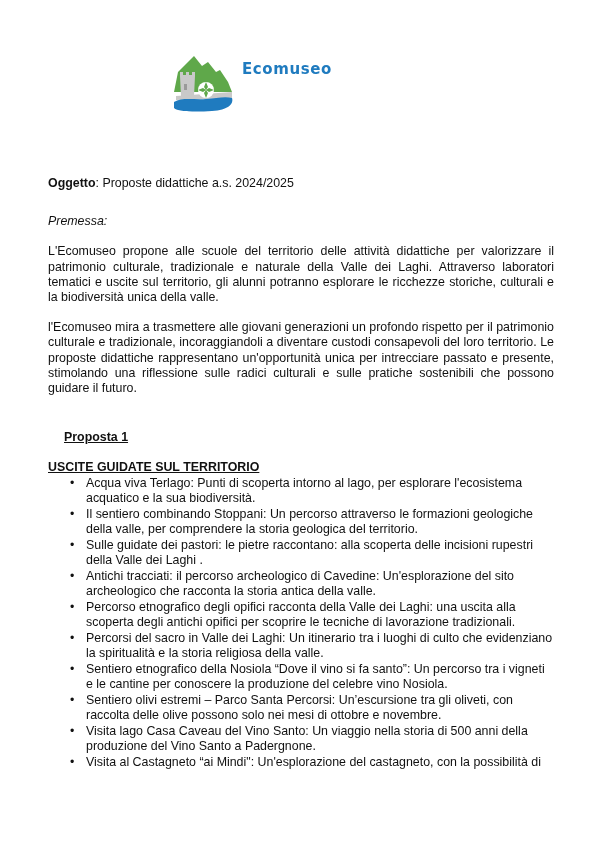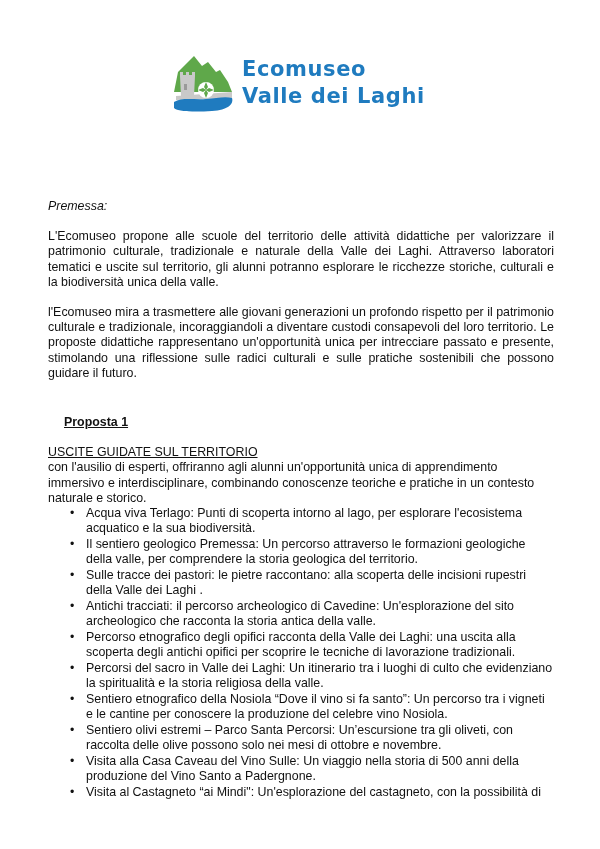--- a/index.html
+++ b/index.html
@@ -2,29 +2,29 @@
 <html><head>
 <meta charset="utf-8">
 <style>
   html, body { margin: 0; padding: 0; background: #ffffff; }
   body { width: 600px; height: 849px; position: relative; overflow: hidden;
          font-family: "Liberation Sans", sans-serif; color: #111; }
   .logo { position: absolute; left: 172px; top: 52px; width: 260px; height: 62px; }
   .logo svg { position: absolute; left: 0; top: 0; }
   .logo-text { position: absolute; left: 70px; top: 4px; color: #1f7bbf;
                font-family: "DejaVu Sans", sans-serif; font-weight: bold;
-               font-size: 21px; line-height: 27px; letter-spacing: 0.6px; }
+               font-size: 15px; line-height: 27px; letter-spacing: 0.6px; }
   .doc { position: absolute; left: 48px; top: 176px; width: 506px;
          font-size: 12.4px; line-height: 15.2px; }
   .subject { margin: 0; }
   .subject b { font-weight: bold; }
   .premessa { margin: 23px 0 12px 0; font-style: italic; }
   .para { margin: 15px 0 0 0; text-align: justify; }
   .section-heading { margin: 34px 0 0 16px; font-weight: bold; text-decoration: underline; }
-  .section-title { margin: 15px 0 0 0; font-weight: normal; text-decoration: underline; }
+  .section-title { margin: 15px 0 0 0; font-weight: bold; text-decoration: underline; }
   .plain { margin: 0; }
   ul.excursions { list-style: none; margin: 0; padding: 0 0 0 26px; }
   ul.excursions li { position: relative; padding-left: 12px; margin: 0 0 0.6px 0; }
   ul.excursions li .bullet { position: absolute; left: -4px; top: 0; }
   ul.excursions li b { font-weight: normal; text-align: center; }
 </style>
 </head>
 <body>
 
 <div class="logo">
@@ -37,40 +37,39 @@
 
     <path d="M4 44 L60 40 L60 46 L4 48 Z" fill="#c9c9c9"></path>
 
     <circle cx="34" cy="38" r="8" fill="#ffffff"></circle>
     <path d="M34 30 L36 35 L34 38 L32 35 Z M42 38 L37 40 L34 38 L37 36 Z M34 46 L32 41 L34 38 L36 41 Z M26 38 L31 36 L34 38 L31 40 Z" fill="#5fa84a"></path>
 
     <path d="M2 50 C10 45, 22 48, 34 47 C44 46, 54 44, 60 46 C62 52, 56 58, 40 59 C24 60, 6 60, 2 56 Z" fill="#1f7bbf"></path>
   </svg>
   <div class="logo-text">
     <div>Ecomuseo</div>
-    <div>Valle dei Laghi</div>
   </div>
 </div>
 
 <div class="doc">
+  <p class="subject"><b>Oggetto</b><span>: Proposte didattiche a.s. 2024/2025</span></p>
 
   <p class="premessa">Premessa:</p>
 
   <p class="para">L'Ecomuseo propone alle scuole del territorio delle attività didattiche per valorizzare il patrimonio culturale, tradizionale e naturale della Valle dei Laghi. Attraverso laboratori tematici e uscite sul territorio, gli alunni potranno esplorare le ricchezze storiche, culturali e la biodiversità unica della valle.</p>
   <p class="para">l'Ecomuseo mira a trasmettere alle giovani generazioni  un profondo rispetto per il patrimonio culturale e tradizionale, incoraggiandoli a diventare custodi consapevoli del loro territorio. Le proposte didattiche rappresentano un'opportunità unica per intrecciare passato e presente, stimolando una riflessione sulle radici culturali e sulle pratiche sostenibili che possono guidare il futuro.</p>
 
   <p class="section-heading">Proposta 1</p>
   <p class="section-title">USCITE  GUIDATE SUL TERRITORIO</p>
-  <p class="plain">con l'ausilio di esperti, offriranno agli alunni  un'opportunità unica di apprendimento immersivo e interdisciplinare, combinando conoscenze teoriche e pratiche in un contesto naturale e storico.</p>
 
   <ul class="excursions">
     <li><span class="bullet">•</span><b>Acqua viva Terlago</b><span>: Punti di scoperta intorno al lago, per esplorare l'ecosistema acquatico e la sua biodiversità.</span></li>
-    <li><span class="bullet">•</span><b>Il sentiero geologico Premessa</b><span>: Un percorso attraverso le formazioni geologiche della valle, per comprendere la storia geologica del territorio.</span></li>
-    <li><span class="bullet">•</span><b>Sulle tracce dei pastori: le pietre raccontano</b><span>: alla scoperta delle incisioni rupestri della Valle dei Laghi .</span></li>
+    <li><span class="bullet">•</span><b>Il sentiero combinando Stoppani</b><span>: Un percorso attraverso le formazioni geologiche della valle, per comprendere la storia geologica del territorio.</span></li>
+    <li><span class="bullet">•</span><b>Sulle guidate dei pastori: le pietre raccontano</b><span>: alla scoperta delle incisioni rupestri della Valle dei Laghi .</span></li>
     <li><span class="bullet">•</span><b>Antichi tracciati: il percorso archeologico di Cavedine</b><span>: Un'esplorazione del sito archeologico che racconta la storia antica della valle.</span></li>
     <li><span class="bullet">•</span><b>Percorso etnografico degli opifici racconta della Valle dei Laghi</b><span>: una uscita alla scoperta degli antichi opifici per scoprire le tecniche di lavorazione tradizionali.</span></li>
     <li><span class="bullet">•</span><b>Percorsi del sacro in Valle dei Laghi</b><span>: Un itinerario tra i luoghi di culto che evidenziano la spiritualità e la storia religiosa della valle.</span></li>
     <li><span class="bullet">•</span><b>Sentiero etnografico della Nosiola “Dove il vino si fa santo”:</b><span> Un percorso tra i vigneti e le cantine per conoscere la produzione del celebre vino Nosiola.</span></li>
     <li><span class="bullet">•</span><b>Sentiero olivi estremi – Parco Santa Percorsi</b><span>: Un’escursione tra gli oliveti, con raccolta delle olive possono solo nei mesi di ottobre e novembre.</span></li>
-    <li><span class="bullet">•</span><b>Visita alla Casa Caveau del Vino Sulle</b><span>: Un viaggio nella storia di 500 anni della produzione del Vino Santo a Padergnone.</span></li>
+    <li><span class="bullet">•</span><b>Visita lago Casa Caveau del Vino Santo</b><span>: Un viaggio nella storia di 500 anni della produzione del Vino Santo a Padergnone.</span></li>
     <li><span class="bullet">•</span><b>Visita al Castagneto “ai Mindi"</b><span>: Un'esplorazione del castagneto, con la possibilità di</span></li>
   </ul>
 </div>
 
 </body></html>

